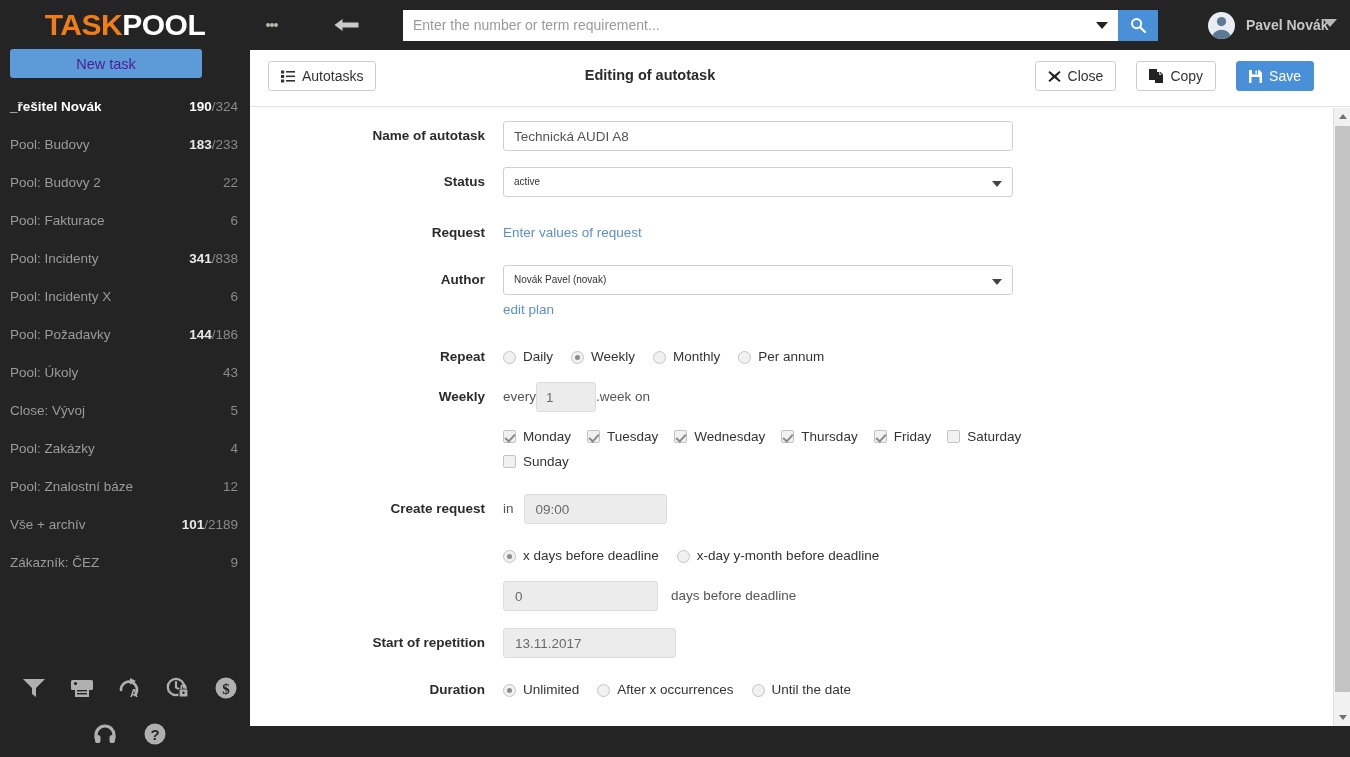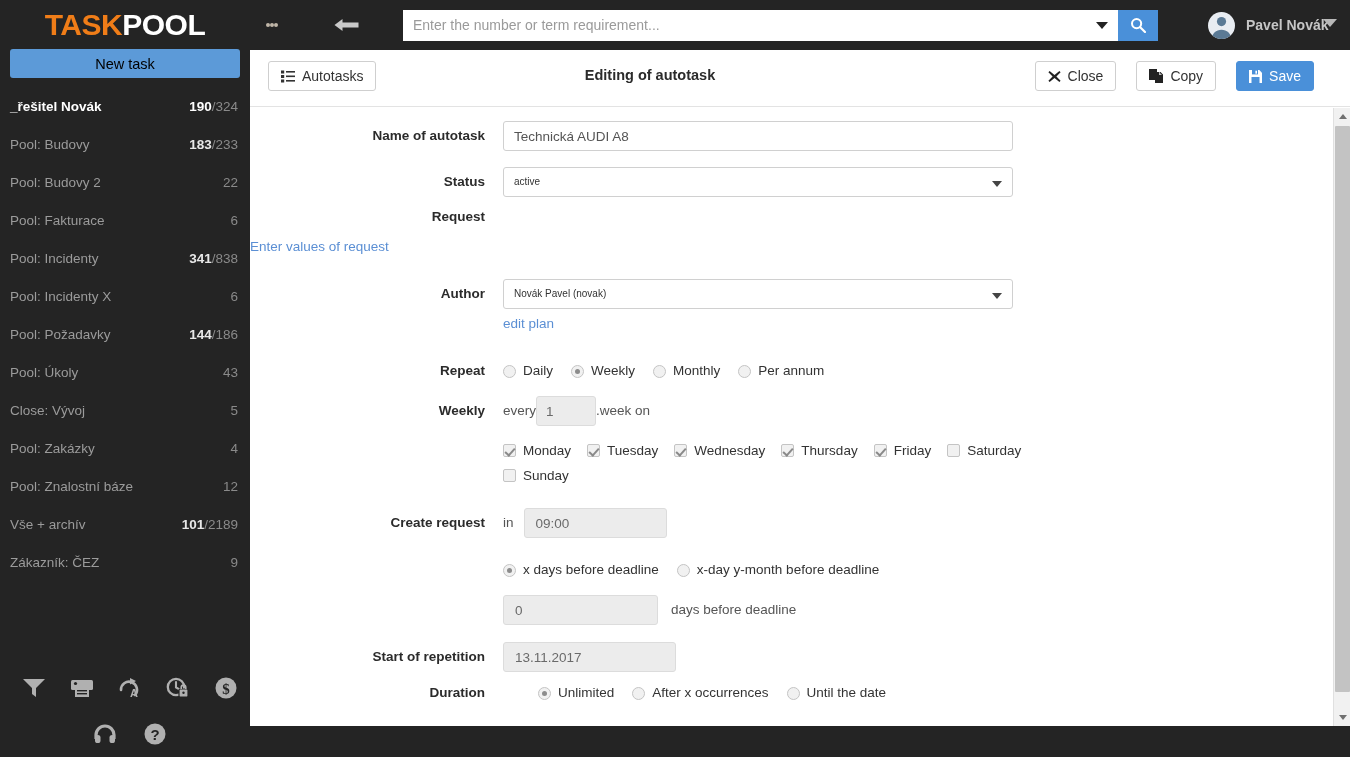--- a/index.html
+++ b/index.html
@@ -28,28 +28,28 @@
   }
   .logo .task { color: #f07d18; }
   .logo .pool { color: #ffffff; }
 
   .new-task-btn {
     display: block;
     margin: 8px 10px 0 10px;
     height: 29px;
     line-height: 29px;
     background: #5c9ad8;
-    color: #000000;
+    color: #4c1d95;
     text-align: center;
     font-size: 14.5px;
     border-radius: 3px;
     border: none;
     cursor: pointer;
     font-family: "Liberation Sans", sans-serif;
-    width: 230px;
+    width: 192px;
   }
   .pool-list { margin-top: 10px; }
   .pool-item {
     position: relative;
     height: 38px;
     line-height: 38px;
     padding: 0 12px 0 10px;
     font-size: 13.5px;
     color: #9b9b9b;
     cursor: pointer;
@@ -548,21 +548,21 @@
       <div class="row" style="margin-top:16px;">
         <div class="lbl">Status</div>
         <div class="field">
           <div class="sel">
             <span>active</span>
             <i></i>
           </div>
         </div>
       </div>
 
-      <div class="row" style="margin-top:5px;flex-direction:column;">
+      <div class="row" style="margin-top:21px;">
         <div class="lbl">Request</div>
         <div class="field">
           <a class="link">Enter values of request</a>
         </div>
       </div>
 
       <div class="row" style="margin-top:17px;">
         <div class="lbl">Author</div>
         <div class="field">
           <div class="sel">
@@ -680,21 +680,21 @@
         </div>
       </div>
 
       <div class="row" style="margin-top:17px;">
         <div class="lbl">Start of repetition</div>
         <div class="field">
           <input class="date-input" type="text" value="13.11.2017" style="">
         </div>
       </div>
 
-      <div class="row" style="margin-top:6px;gap:35px;">
+      <div class="row" style="margin-top:17px;">
         <div class="lbl">Duration</div>
         <div class="field">
           <div class="radio-grp" id="duration-group">
               <label class="radio-item">
                 <span class="rb on"></span>
                 <span>Unlimited</span>
               </label>
               <label class="radio-item">
                 <span class="rb"></span>
                 <span>After x occurrences</span>

